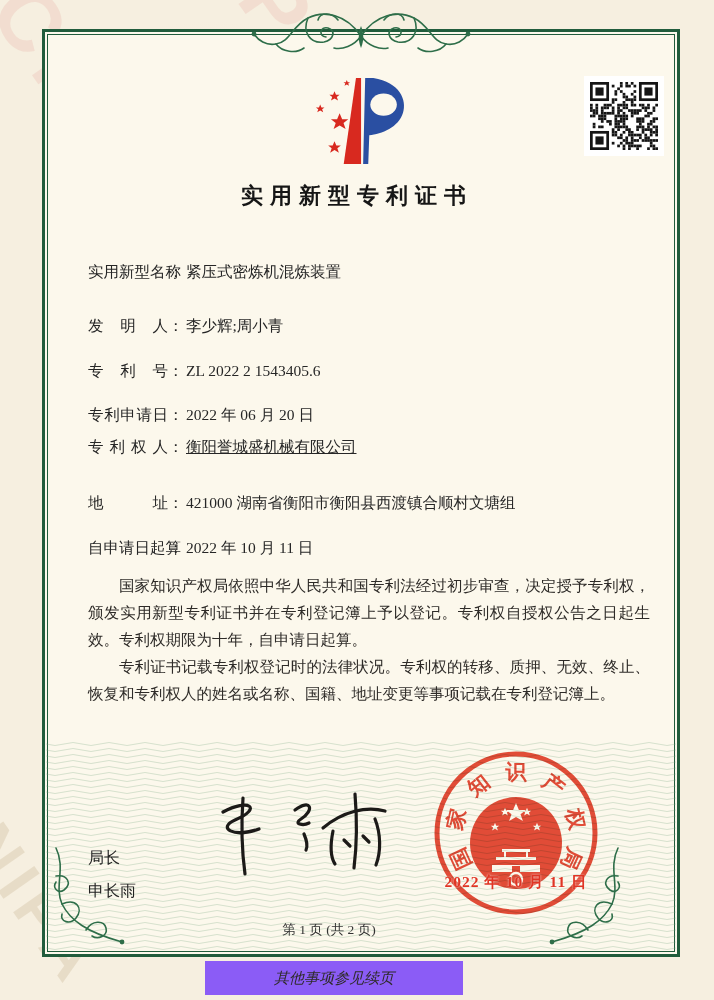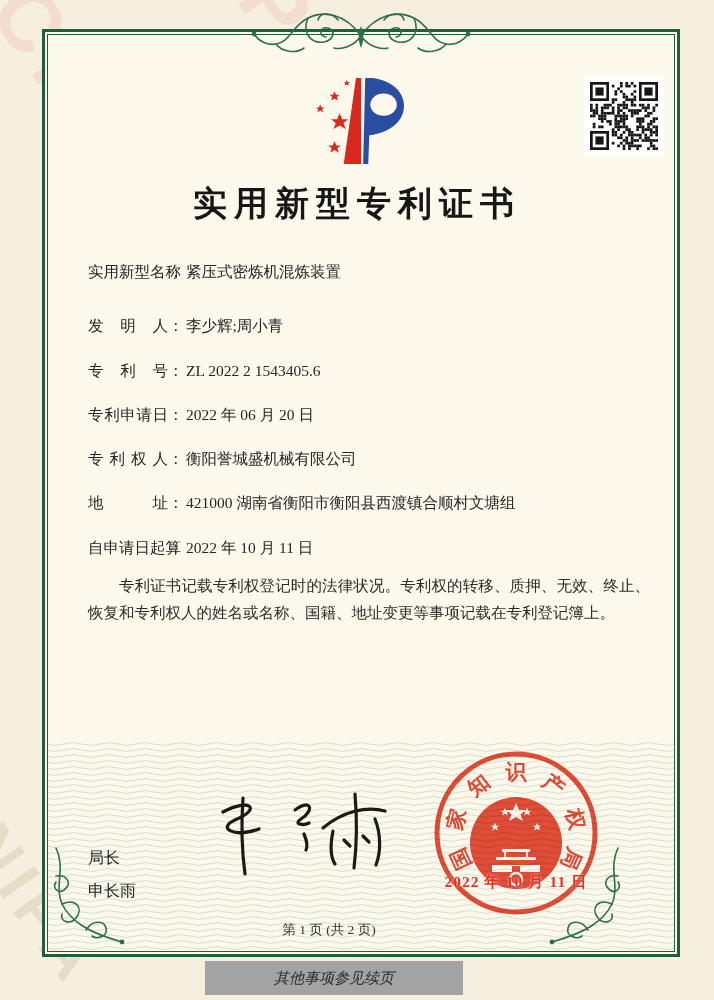--- a/index.html
+++ b/index.html
@@ -16,21 +16,21 @@
   
   .frame{position:absolute;left:42px;top:29px;width:632px;height:922px;border:3px solid #215c3c;background:#fcf8ec;}
   .frame-inner{position:absolute;left:2px;top:2px;right:2px;bottom:2px;border:1px solid #215c3c;}
   .ornament{position:absolute;pointer-events:none;}
 
   #waves{position:absolute;left:46px;top:740px;pointer-events:none;}
 
   .cert-no{position:absolute;left:75px;top:72px;font-size:16px;color:#3b3b3b;letter-spacing:3px;}
   .logo{position:absolute;left:301px;top:76px;}
   .qr{position:absolute;left:584px;top:76px;width:80px;height:80px;background:#fff;display:flex;align-items:center;justify-content:center;}
-  .title{position:absolute;left:0;top:181px;width:714px;text-align:center;font-size:34px;font-weight:700;
+  .title{position:absolute;left:0;top:181px;width:714px;text-align:center;font-size:22px;font-weight:700;
          color:#161616;letter-spacing:7px;}
 
   .fields{position:absolute;left:88px;top:0;width:560px;font-size:15.5px;color:#262626;}
   .fline{position:absolute;left:0;white-space:nowrap;}
   .flabel{display:inline-block;width:80px;text-align:justify;text-align-last:justify;}
   .fcolon{display:inline-block;width:18px;}
   .fline2{position:absolute;left:285px;top:0;white-space:nowrap;}
 
   .paras{position:absolute;left:88px;top:572px;width:562px;font-size:15.5px;line-height:27px;
          color:#2e2b28;text-align:justify;}
@@ -38,21 +38,21 @@
 
   .officer{position:absolute;left:88px;font-family:"Liberation Sans","DejaVu Sans",sans-serif;
            font-size:16px;font-weight:500;color:#222;margin-top:40px;}
   .signature{position:absolute;left:205px;top:786px;}
 
   .seal{position:absolute;left:432px;top:749px;width:168px;height:168px;mix-blend-mode:multiply;opacity:0.93;}
   .seal-date{position:absolute;left:428px;top:872px;width:176px;text-align:center;font-size:15.5px;
              font-weight:700;color:#e03524;letter-spacing:1px;text-shadow:0 0 2px rgba(255,255,255,.8);}
 
   .page-info{position:absolute;left:0;top:921px;width:658px;text-align:center;font-size:13.5px;color:#333;}
-  .note-strip{position:absolute;left:205px;top:961px;width:258px;height:34px;background:#a3a3a3;
+  .note-strip{position:absolute;left:205px;top:961px;width:258px;height:34px;background:#8b5cf6;
               display:flex;align-items:center;justify-content:center;}
   .note-text{font-size:15px;color:#2e2b28;font-style:italic;}
 </style>
 </head>
 <body>
 
 <div id="page">
 
   <div class="wm wm-beige" style="left:430px;top:178px;font-size:64px;letter-spacing:8px;transform:rotate(55deg);">CNIPA</div>
   <div class="wm wm-beige" style="left:-18px;top:765px;font-size:64px;letter-spacing:8px;transform:rotate(55deg);">CNIPA</div>
@@ -386,32 +386,33 @@
     </div>
     <div class="fline" style="top:316px;">
       <span class="flabel">发明人</span><span class="fcolon">：</span><span>李少辉;周小青</span>
     </div>
     <div class="fline" style="top:361px;">
       <span class="flabel">专利号</span><span class="fcolon">：</span><span>ZL 2022 2 1543405.6</span>
     </div>
     <div class="fline" style="top:405px;">
       <span class="flabel">专利申请日</span><span class="fcolon">：</span><span>2022 年 06 月 20 日</span>
     </div>
-    <div class="fline" style="top:449px;">
+    <div class="fline" style="top:437px;text-decoration:underline;">
       <span class="flabel">专利权人</span><span class="fcolon">：</span><span>衡阳誉城盛机械有限公司</span>
     </div>
     <div class="fline" style="top:493px;">
       <span class="flabel">地址</span><span class="fcolon">：</span><span>421000 湖南省衡阳市衡阳县西渡镇合顺村文塘组</span>
     </div>
     <div class="fline" style="top:538px;width:560px;">
       <span class="flabel">自申请日起算</span><span class="fcolon">：</span><span>2022 年 10 月 11 日</span>
     </div>
   </div>
 
   <div class="paras">
+    <p>国家知识产权局依照中华人民共和国专利法经过初步审查，决定授予专利权，颁发实用新型专利证书并在专利登记簿上予以登记。专利权自授权公告之日起生效。专利权期限为十年，自申请日起算。</p>
     <p>专利证书记载专利权登记时的法律状况。专利权的转移、质押、无效、终止、恢复和专利权人的姓名或名称、国籍、地址变更等事项记载在专利登记簿上。</p>
   </div>
 
   <div class="officer" style="top:808px;">局长</div>
   <div class="officer" style="top:841px;">申长雨</div>
 
   <svg class="signature" width="190" height="95" viewBox="0 0 190 95">
     <g stroke="#1c1a18" stroke-width="3.2" fill="none" stroke-linecap="round" stroke-linejoin="round">
       <path d="M38,12 C36,40 37,66 40,88"></path>
       <path d="M18,26 C44,12 58,22 30,34 C12,42 28,52 54,43"></path>

